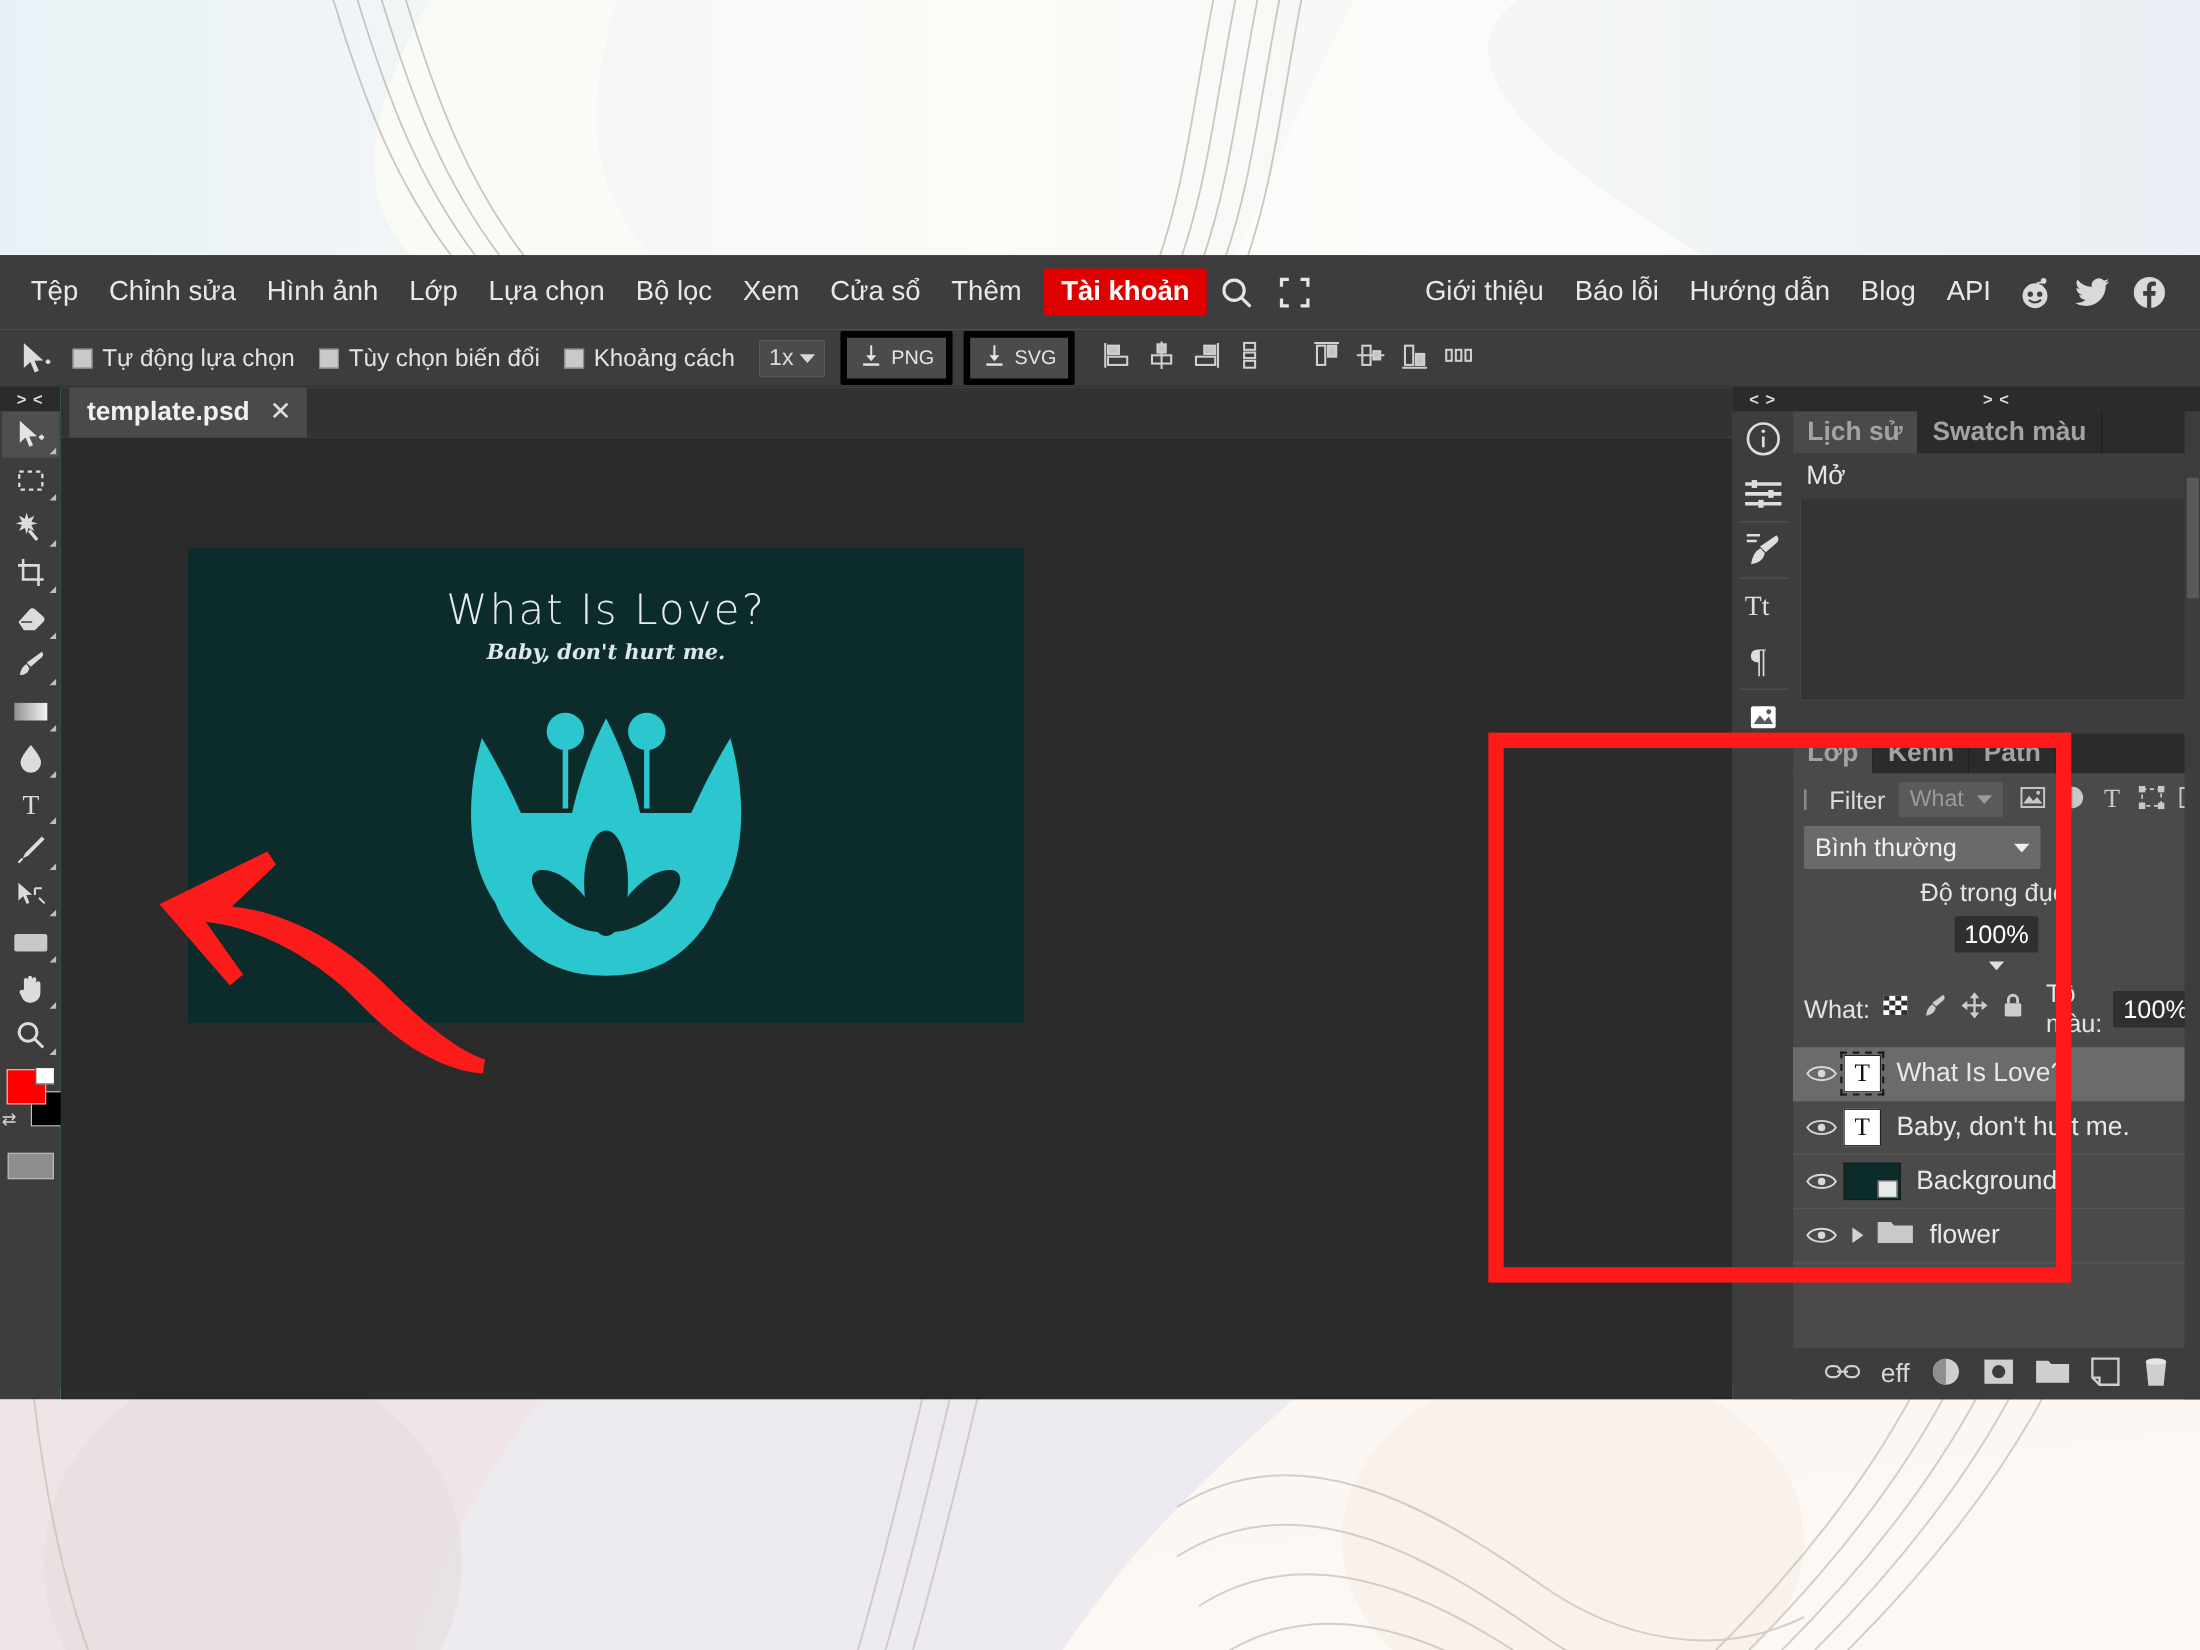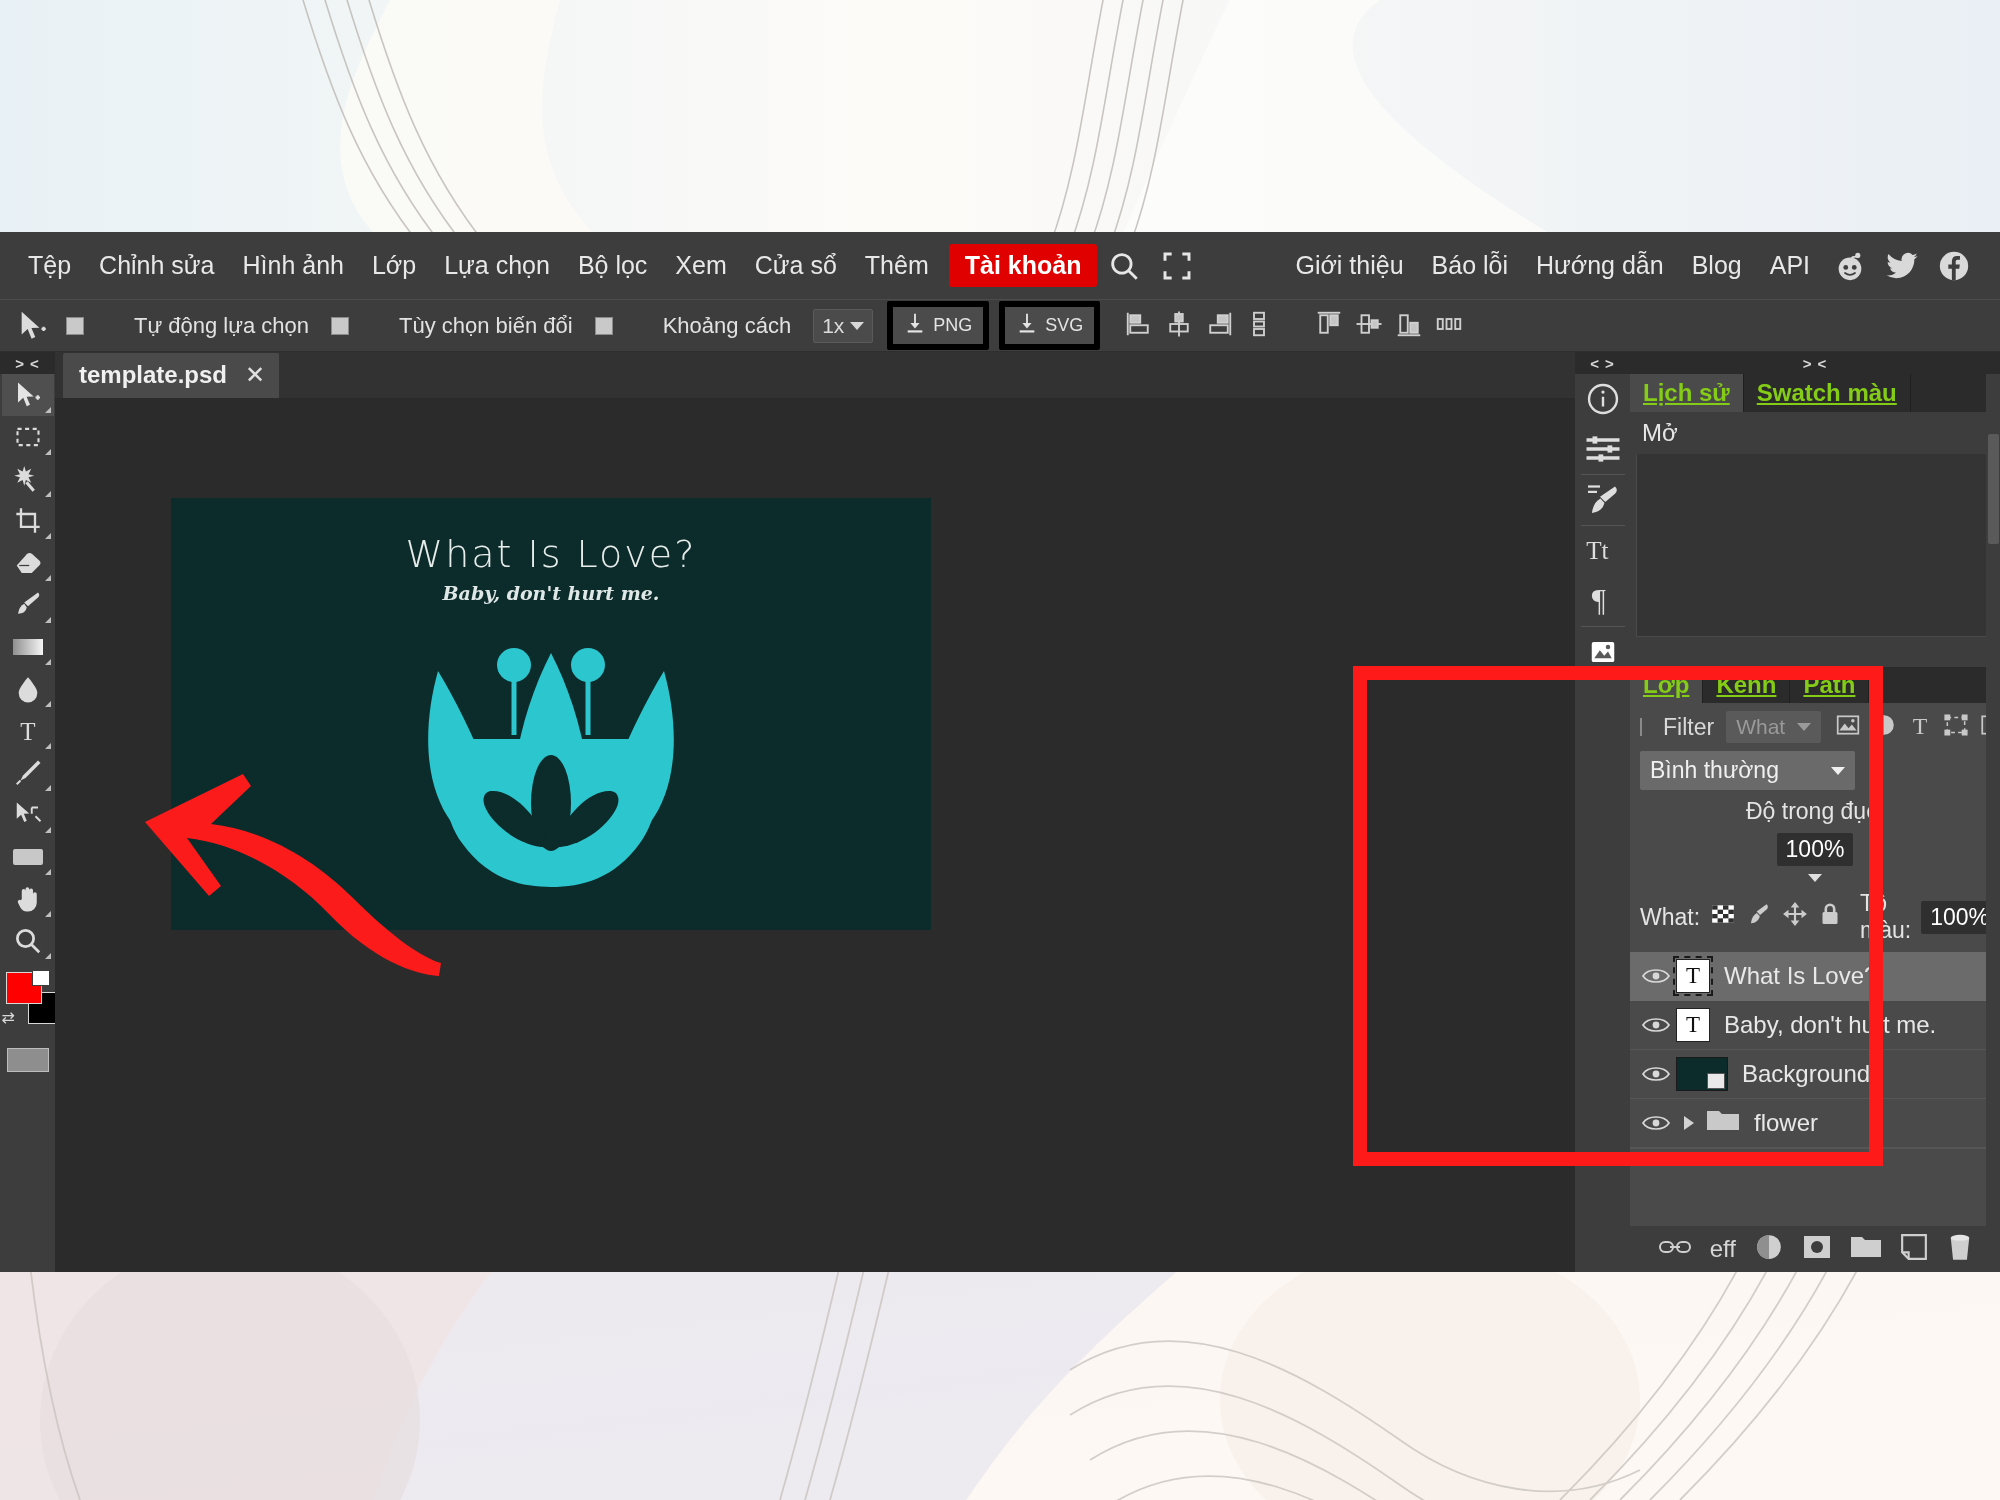--- a/index.html
+++ b/index.html
@@ -36,21 +36,21 @@
   .mb-icon{display:inline-flex;align-items:center;justify-content:center;margin:0 10px;}
   .mb-right{margin-left:auto;display:flex;align-items:center;padding-right:20px;}
   .social{margin:0 9px;display:inline-flex;align-items:center;}
 
   
   .optionsbar{
     position:relative;height:52px;background:#3d3d3d;
     display:flex;align-items:center;padding-left:10px;box-sizing:border-box;
     border-bottom:1px solid #2f2f2f;
   }
-  .opt-chk{display:flex;align-items:center;margin-right:22px;color:#e2e2e2;font-size:22px;white-space:nowrap;gap:41px;}
+  .opt-chk{display:flex;align-items:center;margin-right:22px;color:#e2e2e2;font-size:22px;white-space:nowrap;}
   .chkbox{
     width:16px;height:16px;background:#c9c9c9;border:1px solid #8a8a8a;
     display:inline-block;margin-right:9px;
   }
   .opt-select{
     background:#4b4b4b;border:1px solid #5a5a5a;color:#dcdcdc;font-size:21px;
     padding:4px 8px;display:flex;align-items:center;gap:6px;margin-right:14px;border-radius:2px;
   }
   .opt-btn{
     background:#4b4b4b;border:6px solid #000000;color:#e4e4e4;font-size:18px;
@@ -117,22 +117,22 @@
     display:flex;align-items:center;justify-content:center;letter-spacing:1px;}
   .rail-icon{width:52px;height:50px;display:flex;align-items:center;justify-content:center;}
   .rail-sep{width:44px;height:1px;background:#555;}
 
   .dock-panels{flex:1 1 auto;display:flex;flex-direction:column;min-width:0;}
 
   .panel-collapse{height:22px;background:#2b2b2b;color:#d9d9d9;font-size:15px;font-weight:700;
     display:flex;align-items:center;justify-content:center;letter-spacing:1px;}
   .tabrow{display:flex;background:#2b2b2b;height:38px;align-items:stretch;}
   .ptab{
-    color:#84cc16;font-size:24px;font-weight:700;padding:4px 13px;display:flex;align-items:center;
-    background:#2b2b2b;border-right:1px solid #1f1f1f;text-decoration:underline;
+    color:#a3a3a3;font-size:24px;font-weight:700;padding:4px 13px;display:flex;align-items:center;
+    background:#2b2b2b;border-right:1px solid #1f1f1f;
   }
   .ptab.active{background:#4a4a4a;}
   .history-body{background:#3d3d3d;flex:0 0 auto;}
   .hist-item{color:#e6e6e6;font-size:24px;padding:7px 12px;background:#3d3d3d;}
   .hist-fill{background:#343434;height:182px;border:1px solid #4a4a4a;border-top:none;margin:0 6px 0 6px;}
 
   
   .layers-wrap{position:relative;margin-top:30px;flex:1 1 auto;display:flex;flex-direction:column;min-height:0;}
   .layers-tabrow{display:flex;background:#2b2b2b;height:36px;align-items:stretch;}
   .lp-body{background:#4a4a4a;padding:0;display:flex;flex-direction:column;flex:1 1 auto;min-height:0;}

